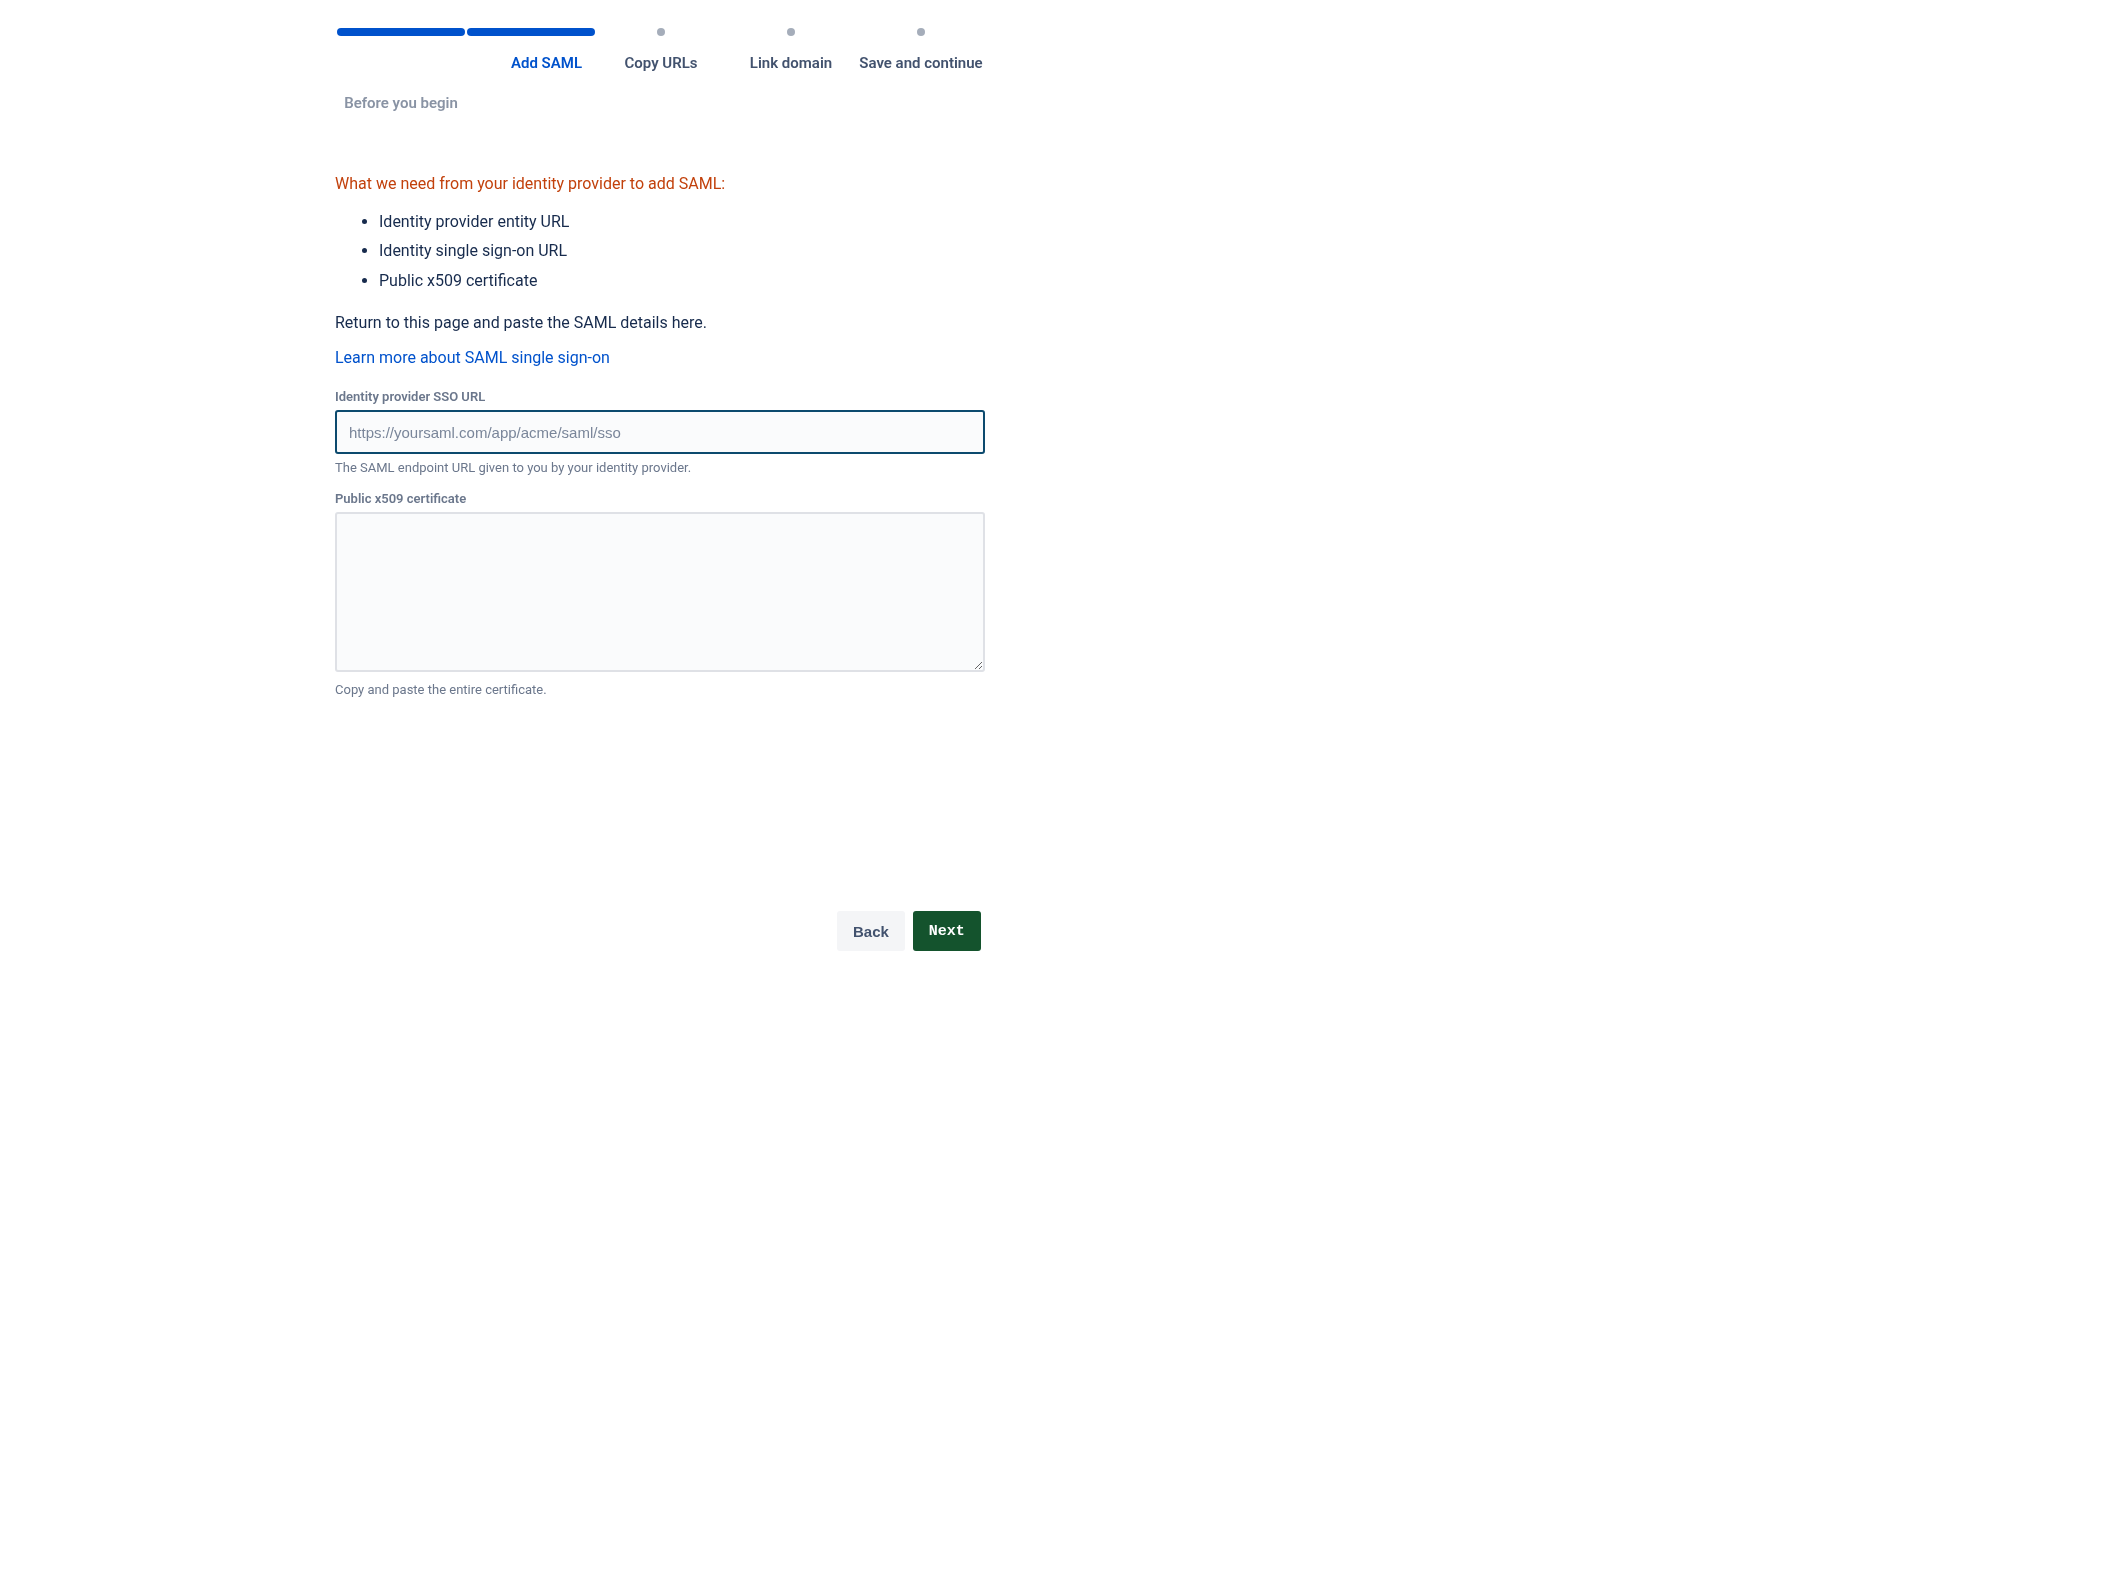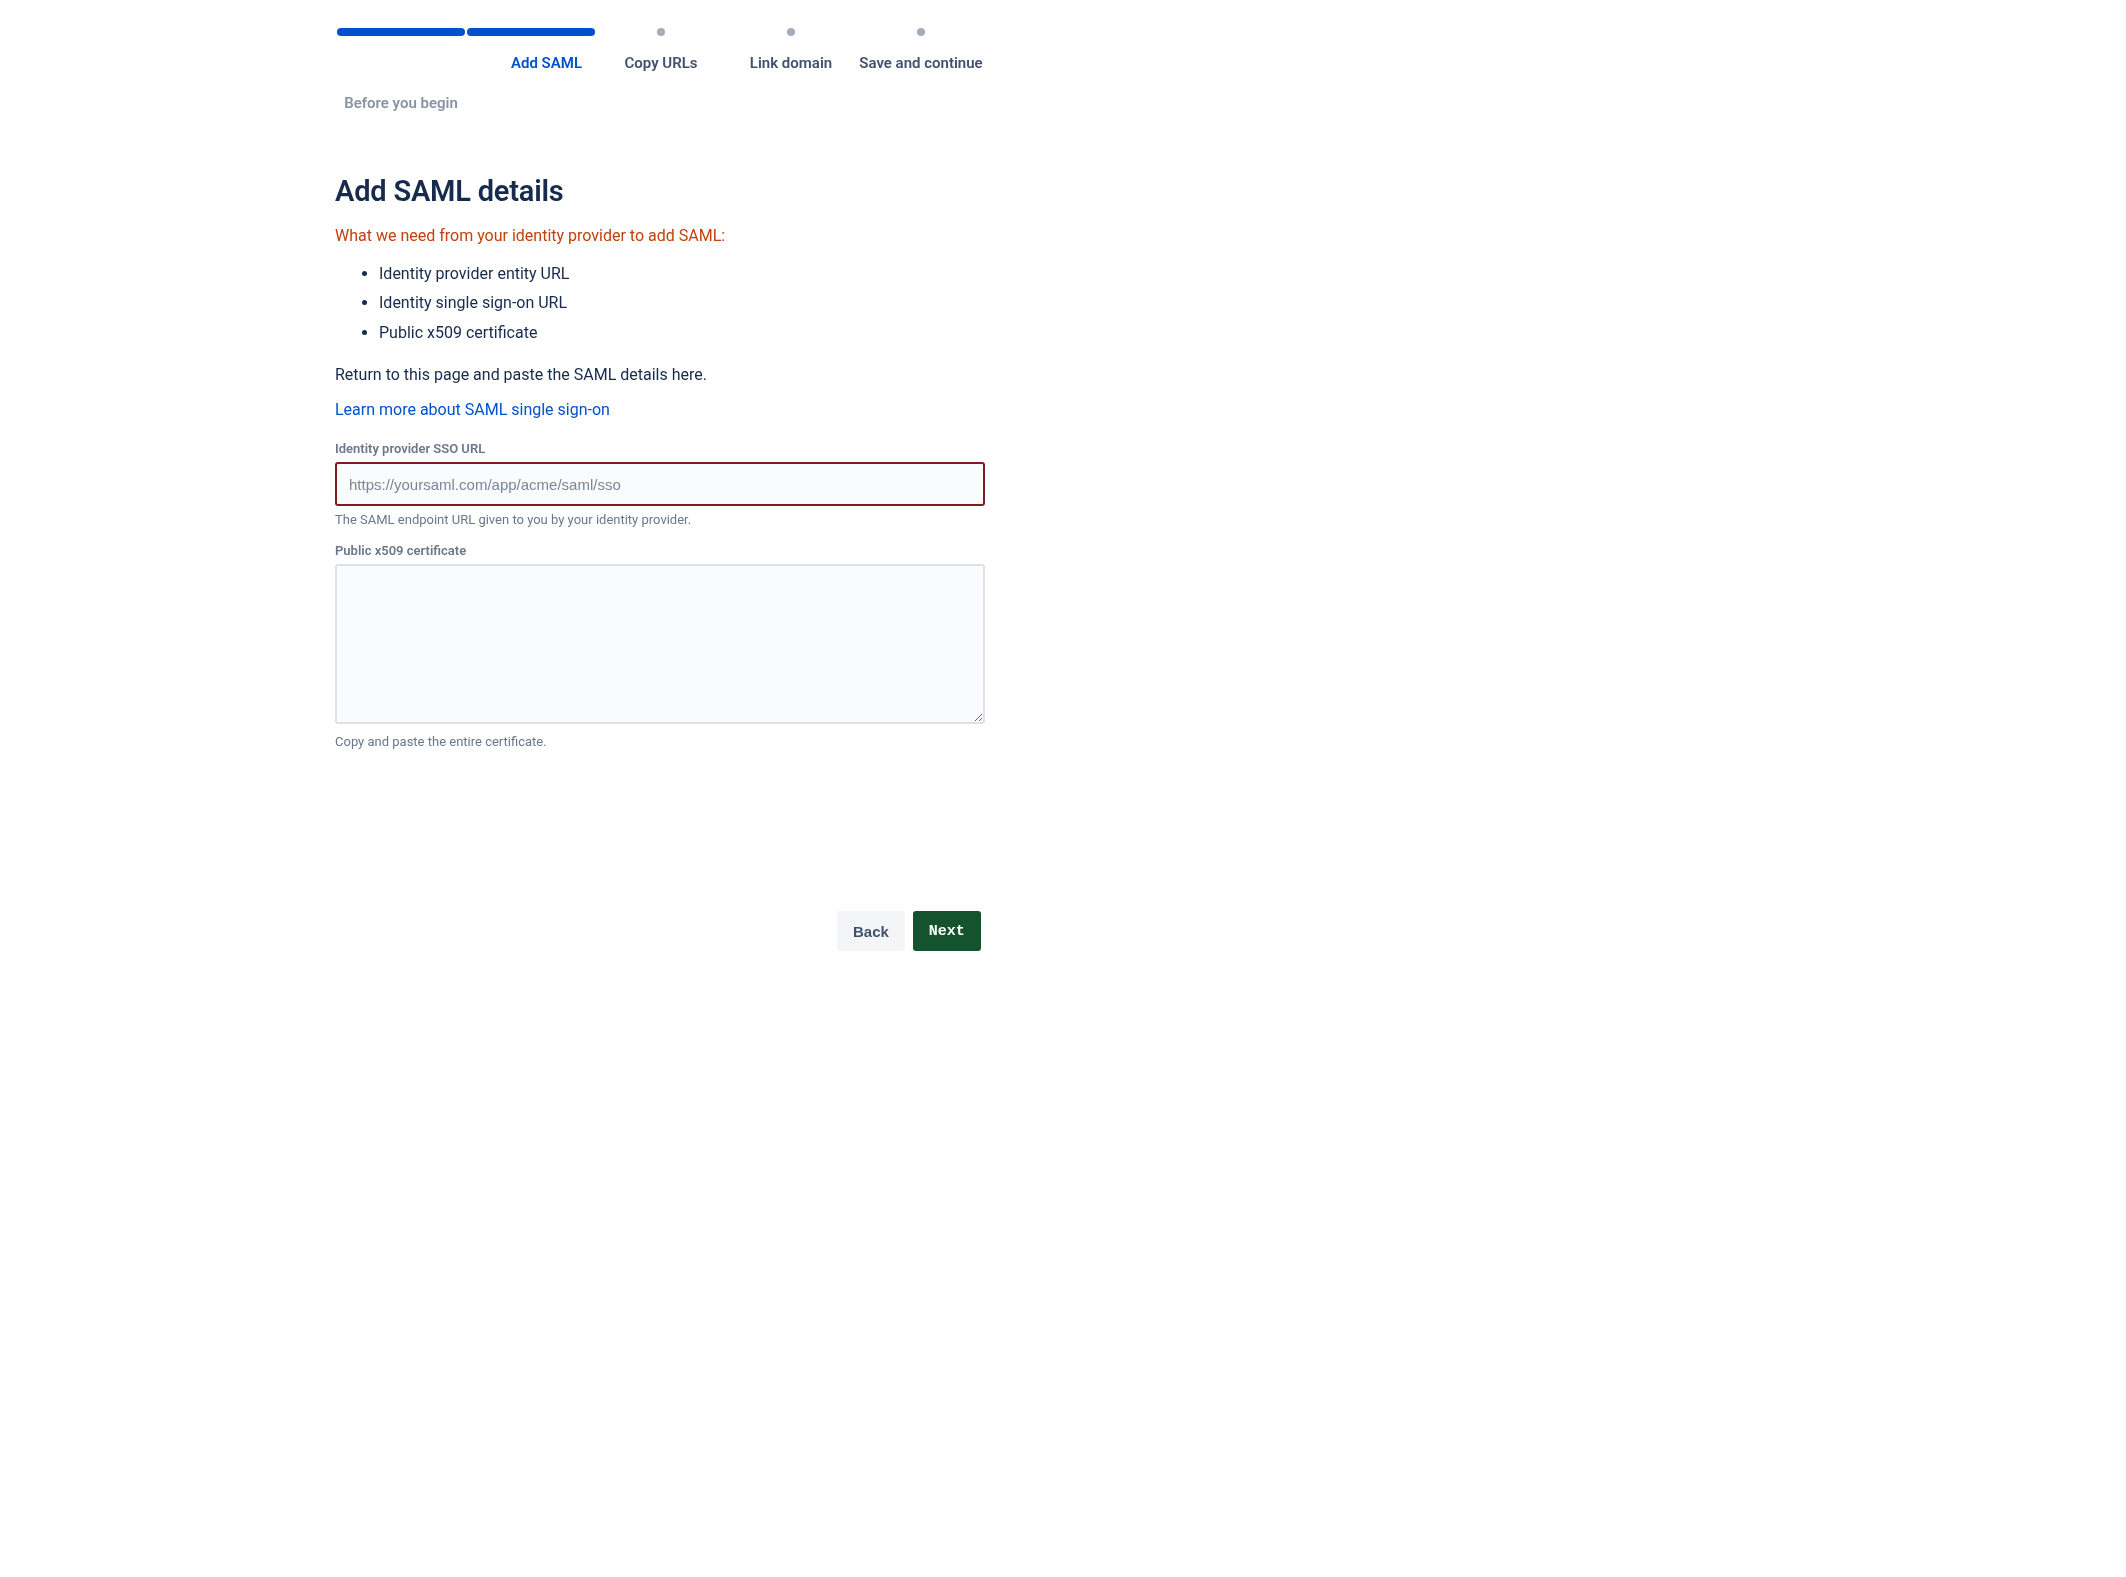--- a/index.html
+++ b/index.html
@@ -103,21 +103,21 @@
     margin-bottom: 6px;
   }
   .field-helper {
     font-size: 13px;
     color: #6B778C;
     margin-top: 6px;
   }
   .input-text {
     width: 650px;
     height: 44px;
-    border: 2px solid #7f1d1d;
+    border: 2px solid #0c4a6e;
     border-radius: 3px;
     background: #FAFBFC;
     padding: 0 12px;
     font-size: 15px;
     color: #172B4D;
   }
   .input-text::placeholder { color: #7A869A; }
   .textarea {
     width: 650px;
     height: 160px;
@@ -212,21 +212,20 @@
     </div>
     <div class="step">
       <div class="step-indicator">
           <div class="step-dot"></div>
         </div>
       <div class="step-label">Save and continue</div>
     </div>
   </div>
 
   
-  <h1 class="page-title">Add SAML details</h1>
 
   
   <p class="intro">What we need from your identity provider to add SAML:</p>
 
   
   <ul class="bullets">
     <li>Identity provider entity URL</li>
     <li>Identity single sign-on URL</li>
     <li>Public x509 certificate</li>
   </ul>

